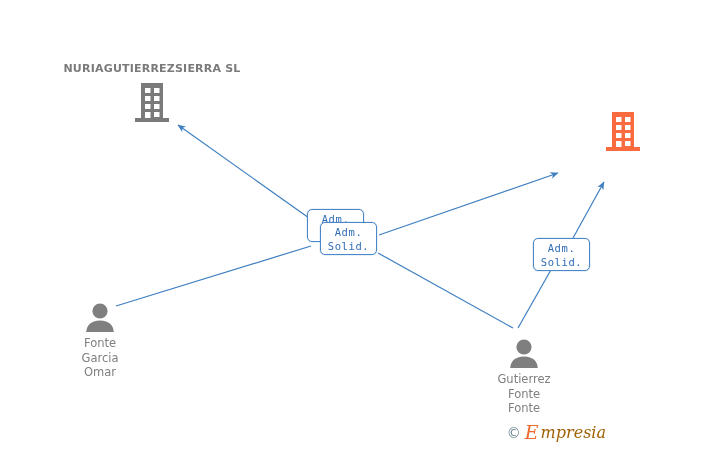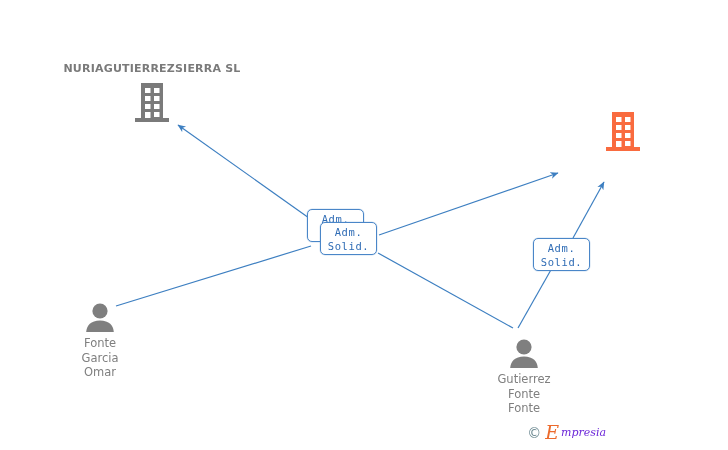--- a/index.html
+++ b/index.html
@@ -100,22 +100,22 @@
   }
   .wm-e {
     color: #ec6a2c;
     font-size: 19px;
     font-style: italic;
     font-family: "DejaVu Serif", serif;
     line-height: 1;
     margin-right: -2px;
   }
   .wm-rest {
-    color: #6d28d9;
-    font-size: 11px;
+    color: #a16207;
+    font-size: 16px;
     font-style: italic;
     font-family: "DejaVu Serif", serif;
     line-height: 1;
   }
 </style>
 </head>
 <body>
 
 <div id="canvas">
 

